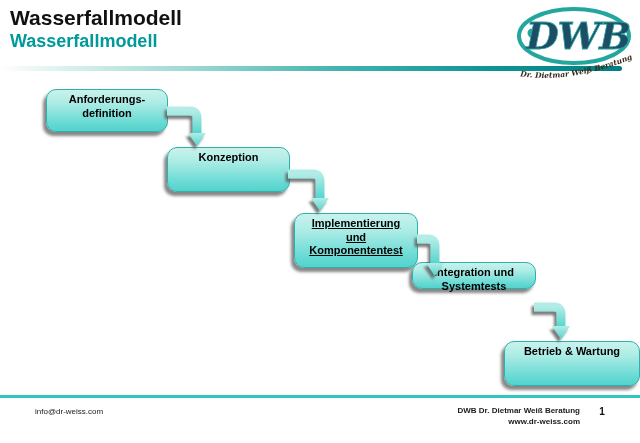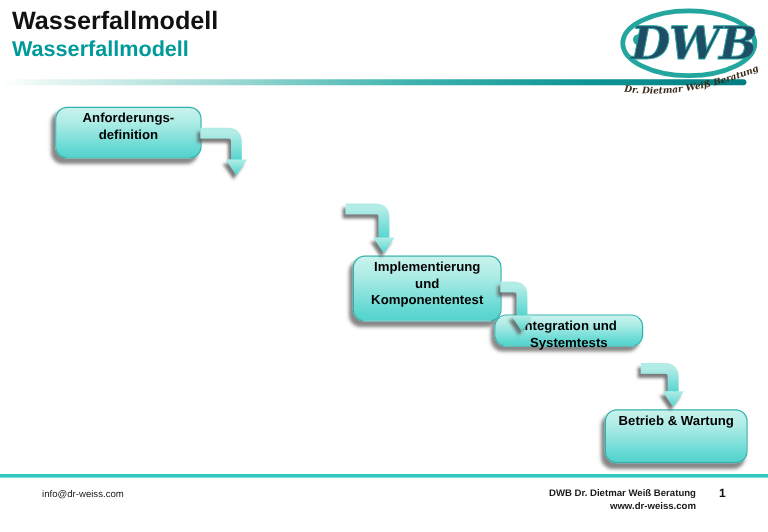--- a/index.html
+++ b/index.html
@@ -80,33 +80,36 @@
     <text font-family="DejaVu Serif, serif" font-style="italic" font-weight="700" font-size="7.5" fill="#3a2a1a">
       <textPath href="#tagline-arc" startOffset="2">Dr. Dietmar Weiß Beratung</textPath>
     </text>
   </svg>
 
   <div class="box" style="left:46px;top:89px;width:122px;height:43px;">
     <span class="box-label">Anforderungs-
 definition</span>
   </div>
 
+  <div class="box" style="left:167px;top:147px;width:123px;height:45px;">
+    <span class="box-label">Konzeption</span>
+  </div>
 
-  <div class="box" style="left:294px;top:213px;width:124px;height:55px;">
+  <div class="box" style="left:294px;top:213px;width:124px;height:55px;text-decoration:underline;">
     <span class="box-label">Implementierung
 und
 Komponententest</span>
   </div>
 
   <div class="box" style="left:412px;top:262px;width:124px;height:27px;">
     <span class="box-label">Integration und
 Systemtests</span>
   </div>
 
-  <div class="box" style="left:504px;top:341px;width:119px;height:45px;">
+  <div class="box" style="left:504px;top:341px;width:136px;height:45px;">
     <span class="box-label">Betrieb &amp; Wartung</span>
   </div>
 
   <svg class="arrows" viewBox="0 0 640 443" aria-hidden="true">
     <defs>
       <linearGradient id="ag" x1="0" y1="0" x2="0" y2="1">
         <stop offset="0" stop-color="#b2ece6"></stop>
         <stop offset="1" stop-color="#54d4ce"></stop>
       </linearGradient>
       <filter id="ash" x="-60%" y="-60%" width="220%" height="220%">

